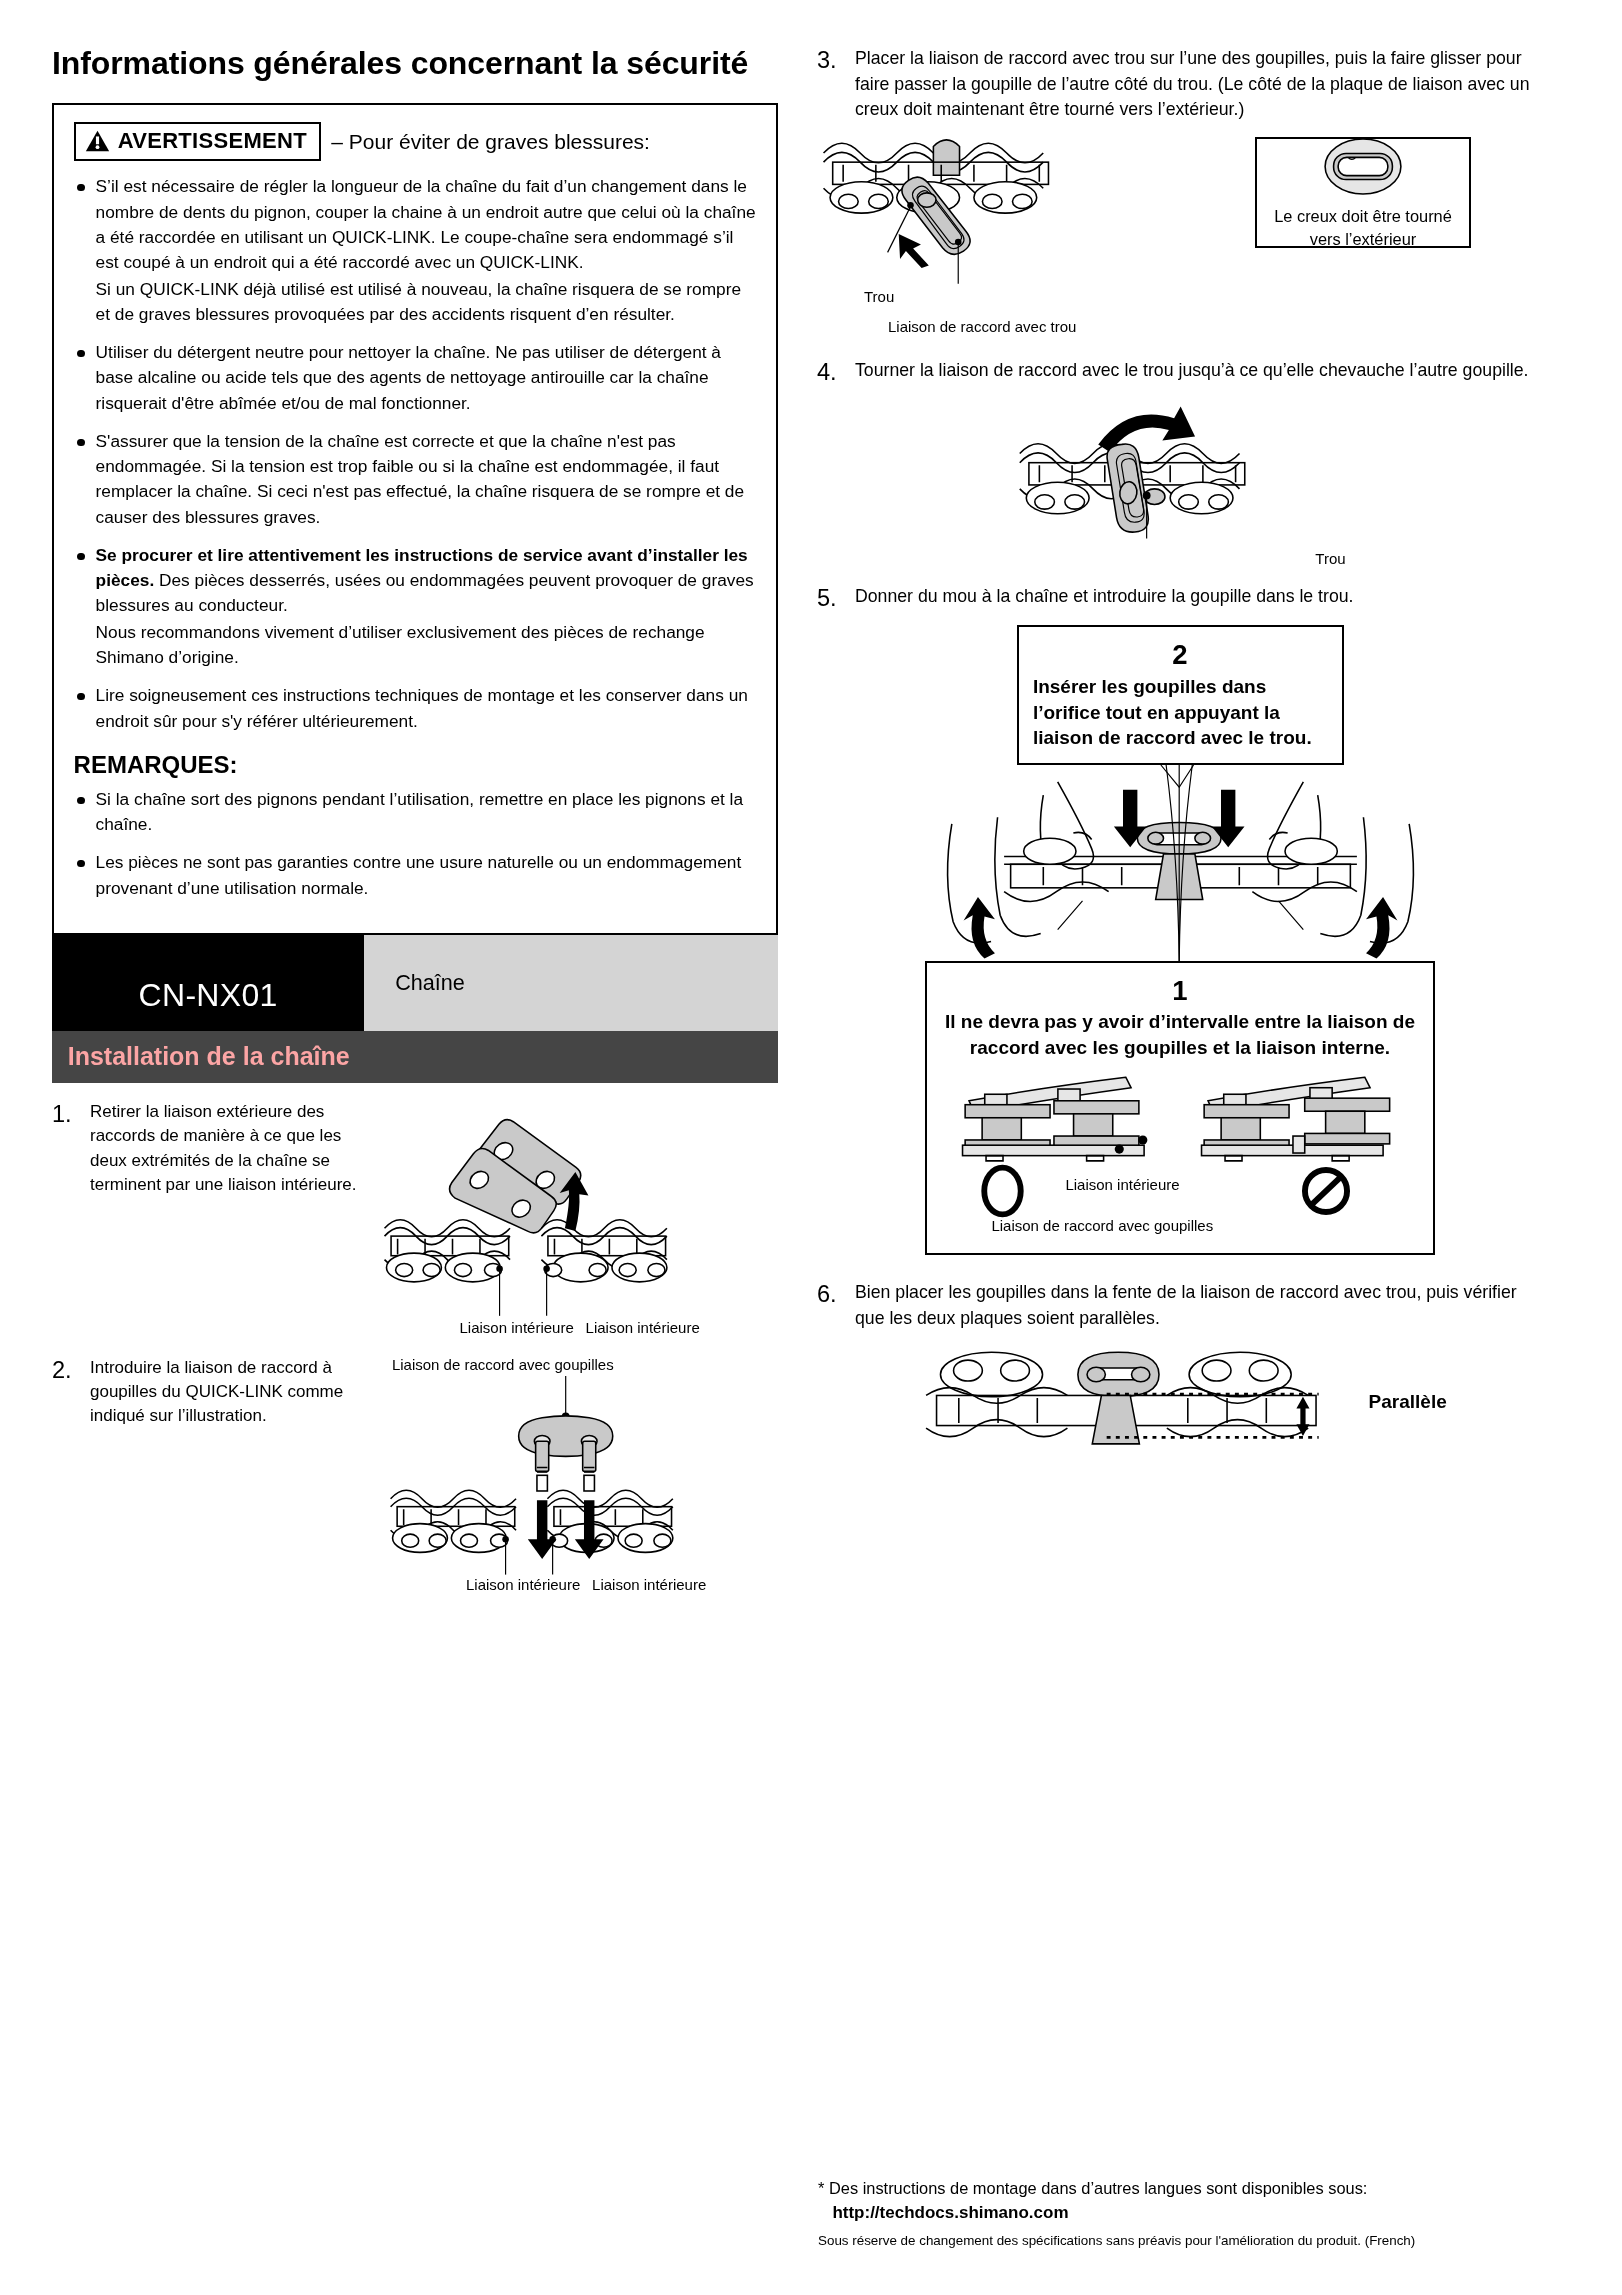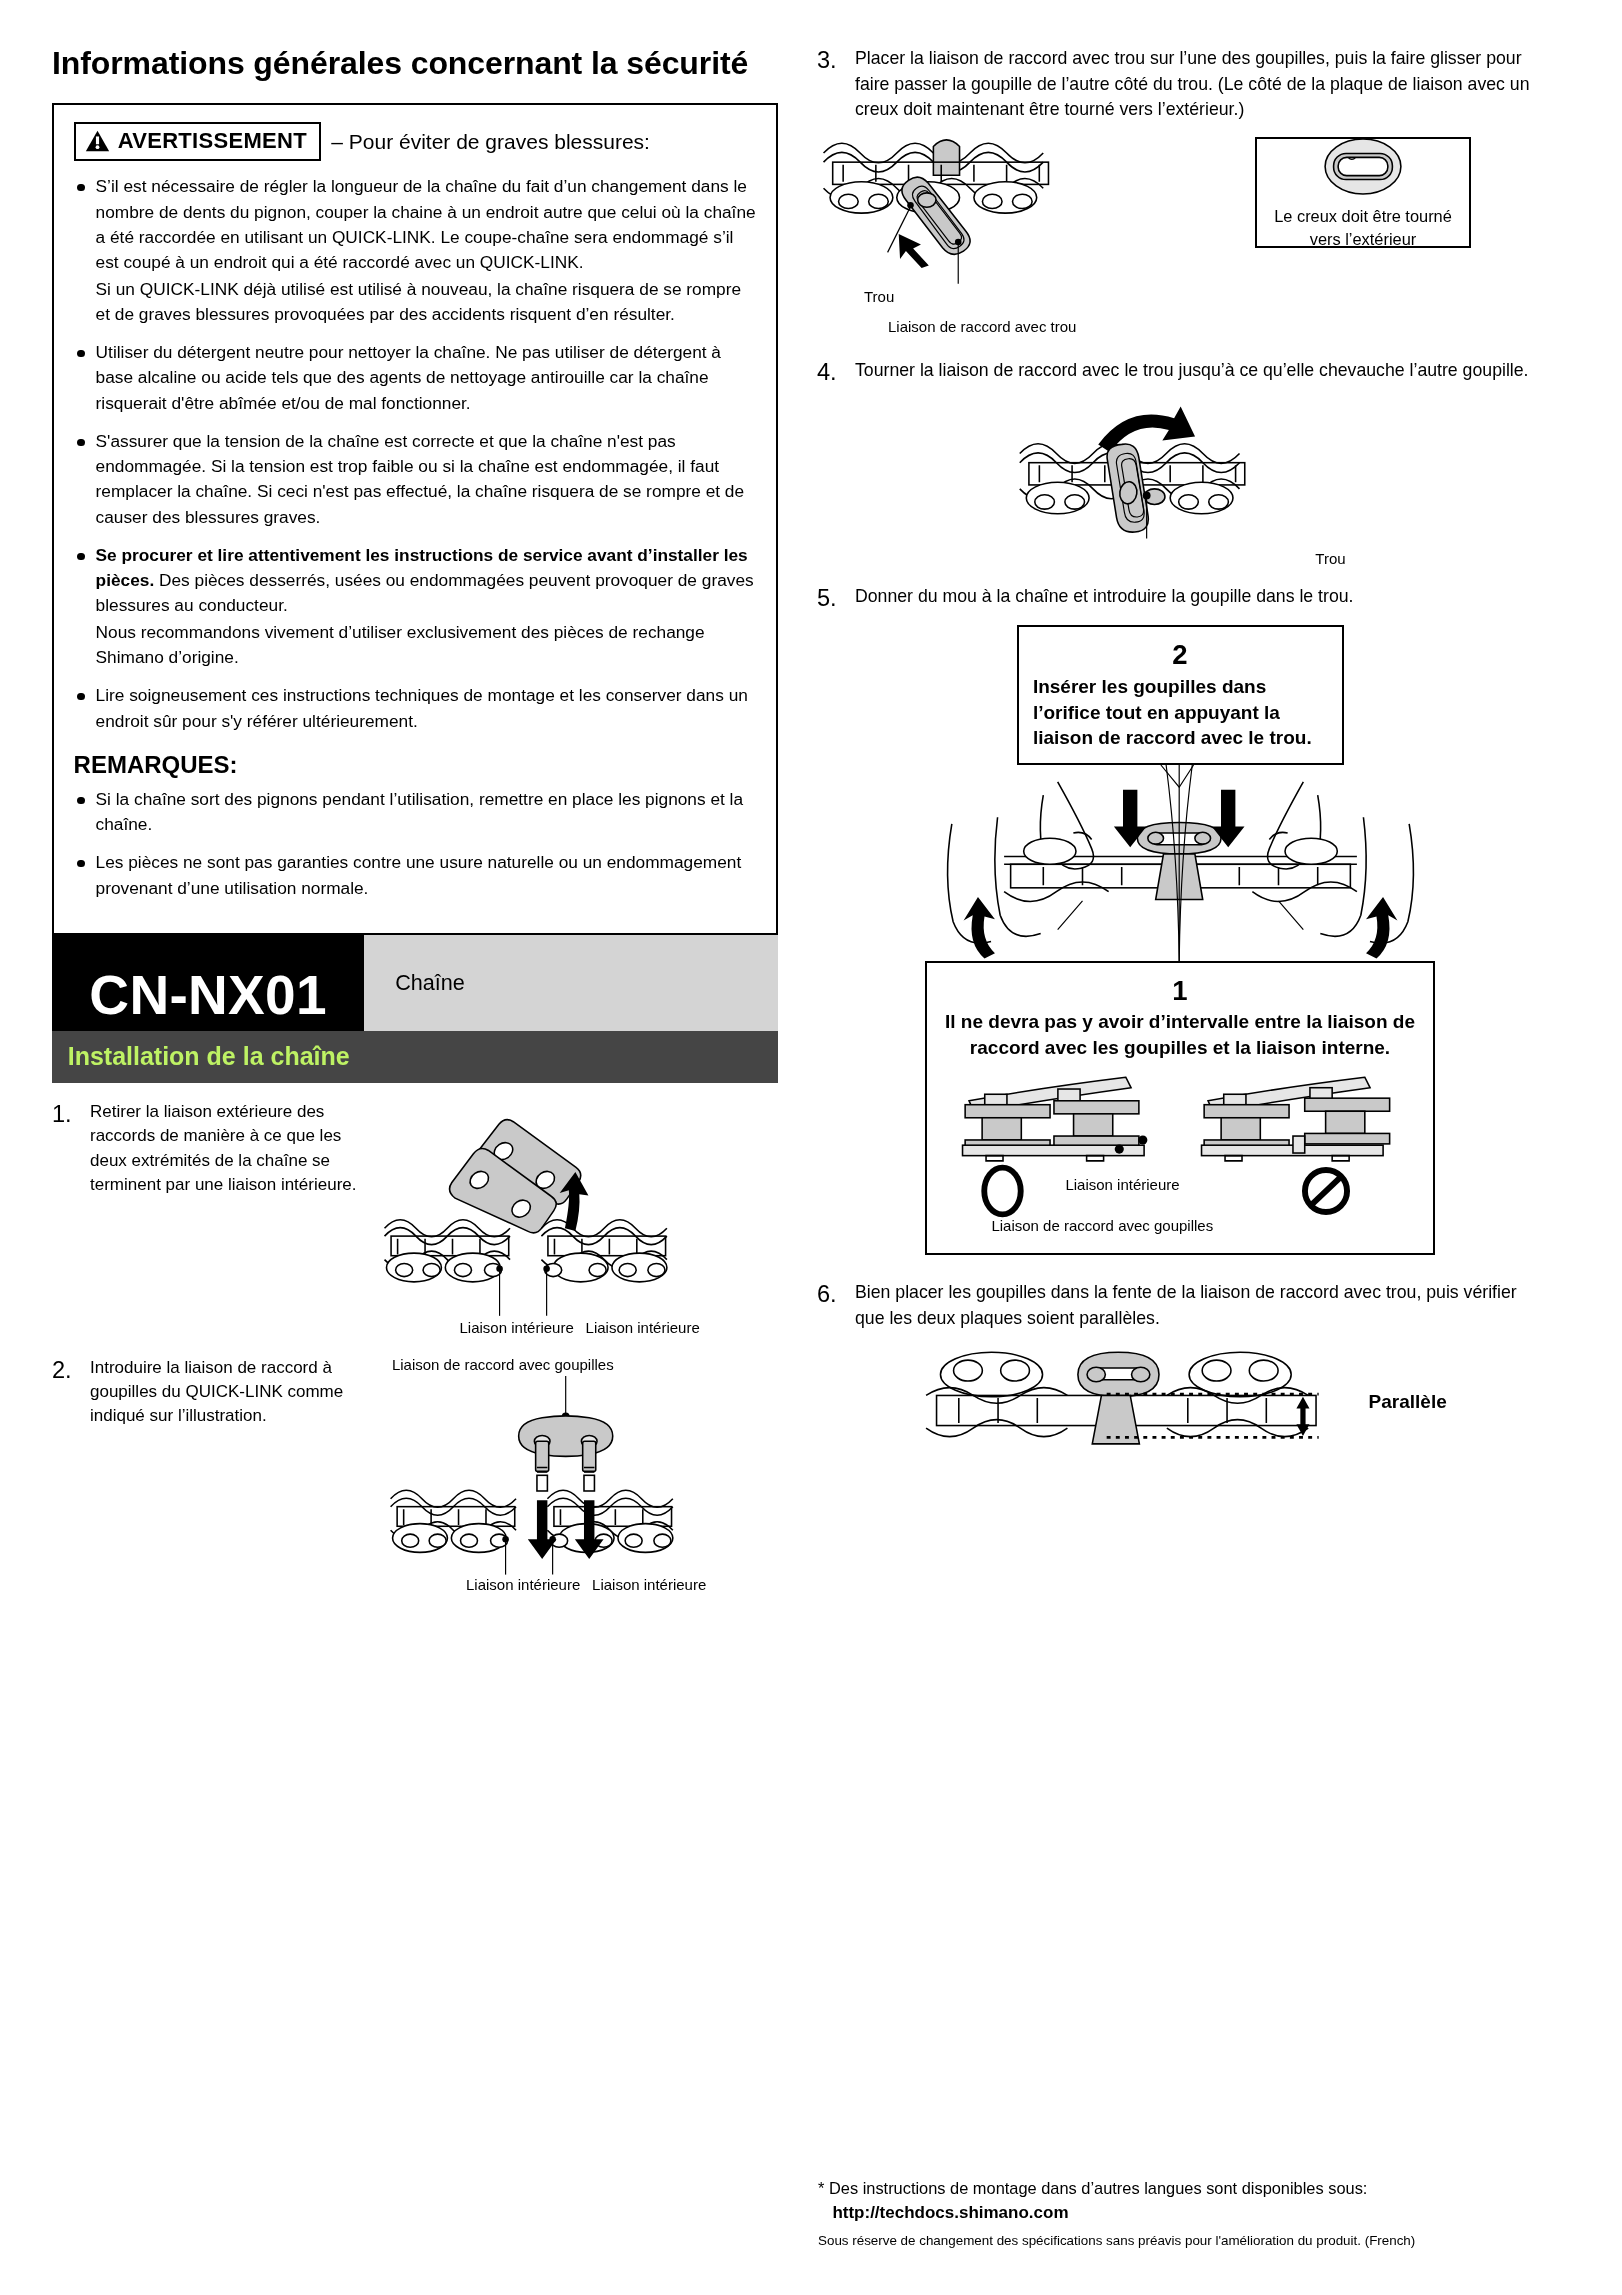--- a/index.html
+++ b/index.html
@@ -19,21 +19,21 @@
 
   
   .h1 {
     font-size: 32px; font-weight: bold; letter-spacing: -0.1px;
     margin: 0 0 22px 0; line-height: 1.1;
   }
   .h2 {
     font-size: 30px; font-weight: bold; margin: 0 0 22px 0;
   }
   .bar-heading {
-    background:#454545; color:#bef264; font-size:25px; font-weight:bold;
+    background:#454545; color:#fca5a5; font-size:25px; font-weight:bold;
     padding: 10.5px 15.7px 11.8px 15.7px; margin: 0 0 17px 0;
   }
 
   
   .warnbox { border:2px solid #000; padding: 17px 19.6px 19.6px 19.6px; }
   .warn-head { display:flex; align-items:center; gap:10.5px; margin-bottom:13px; }
   .warn-badge {
     border:2.6px solid #000; padding: 3.9px 11.8px 5.2px 9.2px;
     display:flex; align-items:center; gap:7.9px;
   }
@@ -56,21 +56,21 @@
 
   .remarques-title { font-size:24px; font-weight:bold; margin: 17px 0 7.9px 0; }
 
   
   .si-code { text-align:right; font-size:18.3px; font-weight:bold; margin: 33px 0 9.2px 0; }
   .model-banner { display:flex; height:96px; width:100%; }
   .model-black {
     background:#000; color:#fff; width:43%;
     display:flex; align-items:center; justify-content:center;
   }
-  .model-black span { font-size:55px; font-weight:bold; letter-spacing:0.3px;margin-top:24px; }
+  .model-black span { font-size:32px; font-weight:normal; letter-spacing:0.3px;margin-top:24px; }
   .model-grey {
     background:#d4d4d4; flex:1; display:flex; align-items:center; padding-left:31px;
   }
   .model-grey span { font-size:21.6px; }
 
   
   .step { display:flex; gap:10.5px; margin-bottom:3.9px; }
   .step-num { font-size:23.6px; font-weight:normal; flex:0 0 auto; width:27.5px; line-height:1.25; }
   .step-text { font-size:17px; line-height:1.44; }
   .step-text-r { font-size:17.7px; line-height:1.45; }

